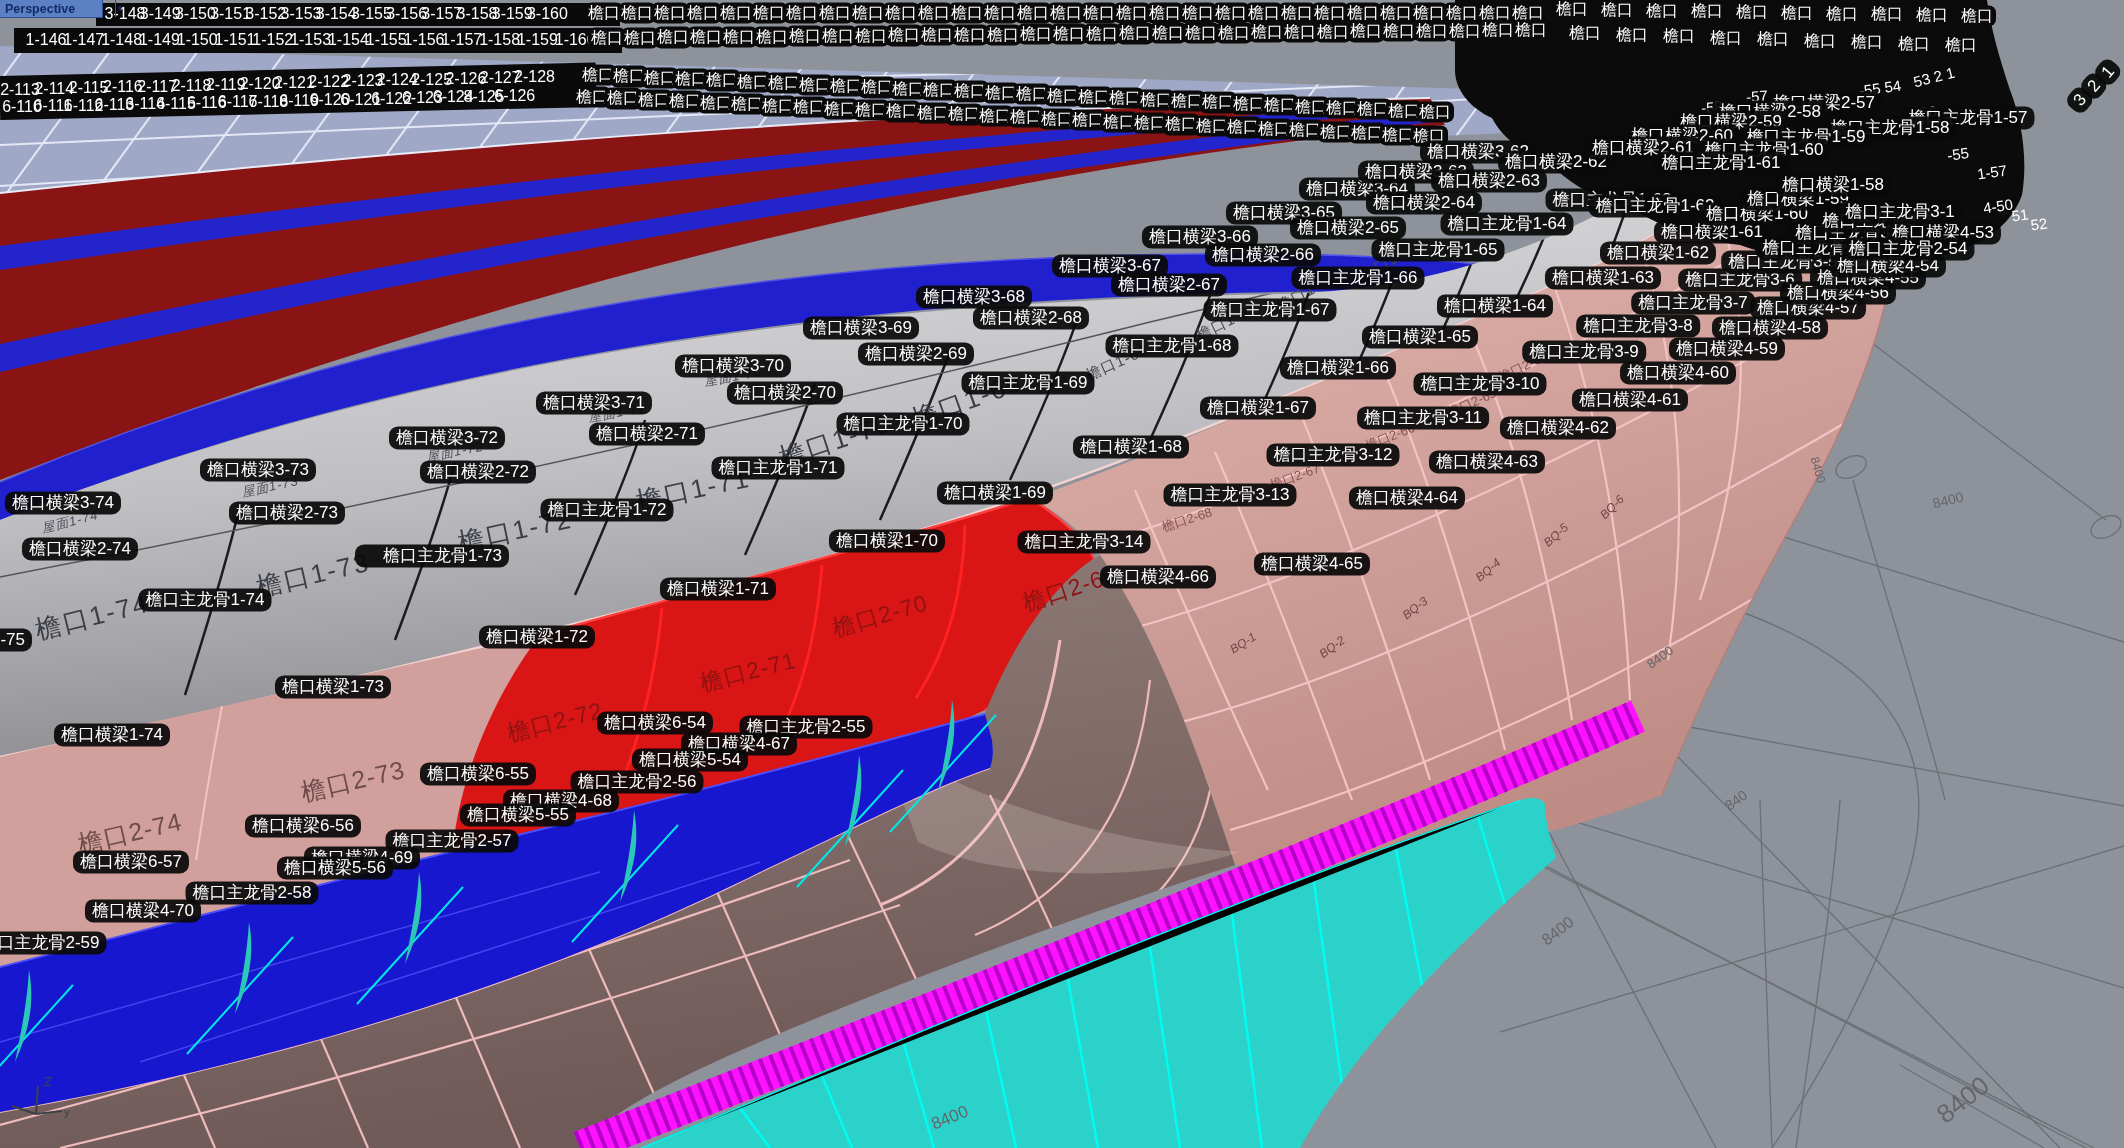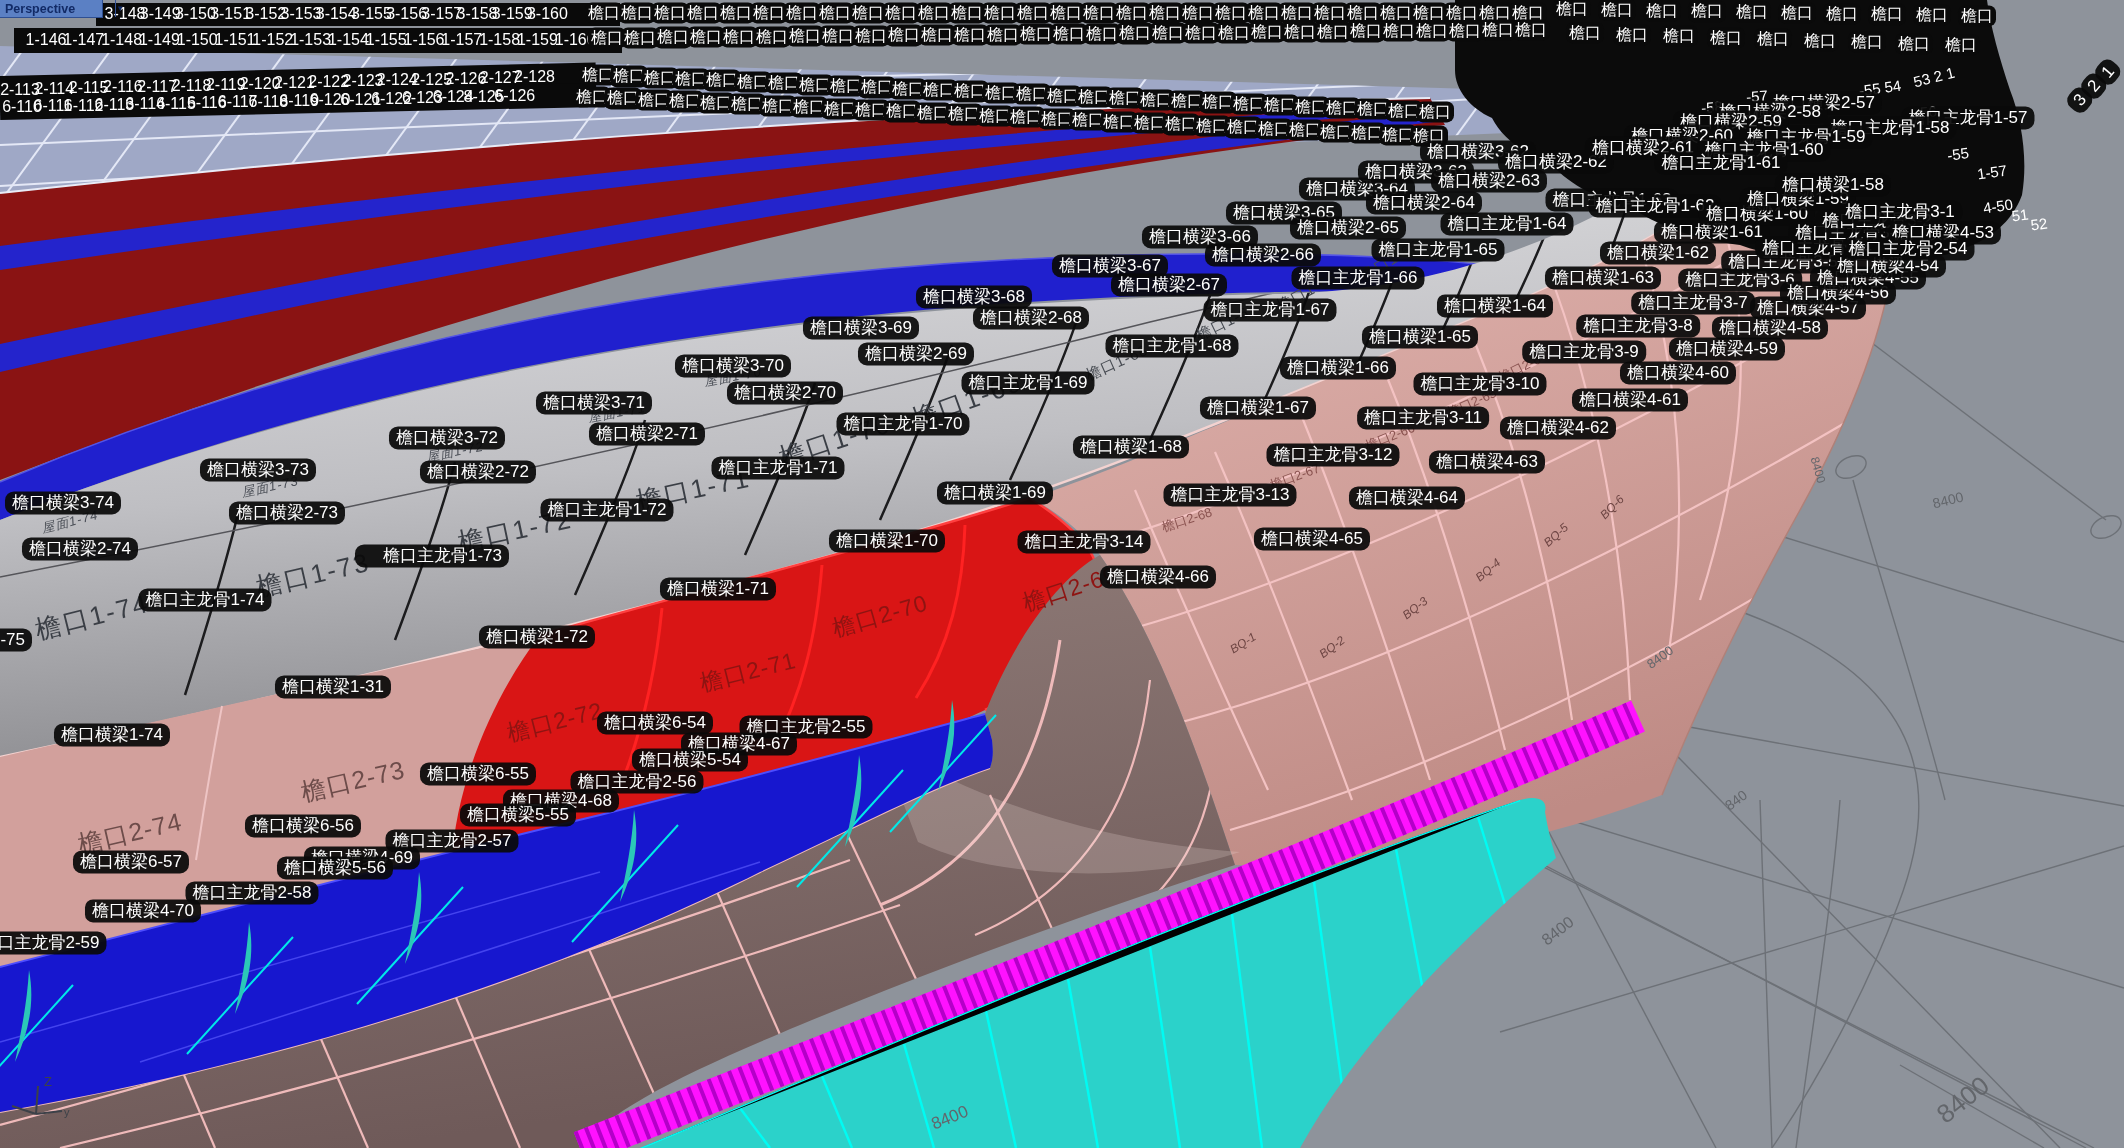--- a/index.html
+++ b/index.html
@@ -529,21 +529,21 @@
       <div class="pill" style="left: 1028px; top: 383px; transform: translate(-50%, -50%);">檐口主龙骨1-69</div>
       <div class="pill" style="left: 1172px; top: 346px; transform: translate(-50%, -50%);">檐口主龙骨1-68</div>
       <div class="pill" style="left: 1270px; top: 310px; transform: translate(-50%, -50%);">檐口主龙骨1-67</div>
       <div class="pill" style="left: 1358px; top: 278px; transform: translate(-50%, -50%);">檐口主龙骨1-66</div>
       <div class="pill" style="left: 1438px; top: 250px; transform: translate(-50%, -50%);">檐口主龙骨1-65</div>
       <div class="pill" style="left: 1507px; top: 224px; transform: translate(-50%, -50%);">檐口主龙骨1-64</div>
       <div class="pill" style="left: 1612px; top: 200px; transform: translate(-50%, -50%);">檐口主龙骨1-63</div>
       <div class="pill" style="left: 1655px; top: 183px; transform: translate(-50%, -50%); margin-top: 23px;">檐口主龙骨1-62</div>
       <div class="pill" style="left: 8px; top: 640px; transform: translate(-50%, -50%);">1-75</div>
       <div class="pill" style="left: 112px; top: 735px; transform: translate(-50%, -50%);">檐口横梁1-74</div>
-      <div class="pill" style="left: 333px; top: 687px; transform: translate(-50%, -50%);">檐口横梁1-31</div>
+      <div class="pill" style="left: 333px; top: 687px; transform: translate(-50%, -50%);">檐口横梁1-73</div>
       <div class="pill" style="left: 537px; top: 637px; transform: translate(-50%, -50%);">檐口横梁1-72</div>
       <div class="pill" style="left: 718px; top: 589px; transform: translate(-50%, -50%);">檐口横梁1-71</div>
       <div class="pill" style="left: 887px; top: 541px; transform: translate(-50%, -50%);">檐口横梁1-70</div>
       <div class="pill" style="left: 995px; top: 493px; transform: translate(-50%, -50%);">檐口横梁1-69</div>
       <div class="pill" style="left: 1131px; top: 447px; transform: translate(-50%, -50%);">檐口横梁1-68</div>
       <div class="pill" style="left: 1258px; top: 408px; transform: translate(-50%, -50%);">檐口横梁1-67</div>
       <div class="pill" style="left: 1338px; top: 368px; transform: translate(-50%, -50%);">檐口横梁1-66</div>
       <div class="pill" style="left: 1420px; top: 337px; transform: translate(-50%, -50%);">檐口横梁1-65</div>
       <div class="pill" style="left: 1495px; top: 306px; transform: translate(-50%, -50%); border-radius: 8px;">檐口横梁1-64</div>
       <div class="pill" style="left: 1603px; top: 278px; transform: translate(-50%, -50%);">檐口横梁1-63</div>
@@ -560,21 +560,21 @@
       <div class="pill" style="left: 1584px; top: 352px; transform: translate(-50%, -50%);">檐口主龙骨3-9</div>
       <div class="pill" style="left: 1638px; top: 326px; transform: translate(-50%, -50%);">檐口主龙骨3-8</div>
       <div class="pill" style="left: 1693px; top: 303px; transform: translate(-50%, -50%);">檐口主龙骨3-7</div>
       <div class="pill" style="left: 1740px; top: 280px; transform: translate(-50%, -50%);">檐口主龙骨3-6</div>
       <div class="pill" style="left: 1783px; top: 262px; transform: translate(-50%, -50%);">檐口主龙骨3-5</div>
       <div class="pill" style="left: 1817px; top: 248px; transform: translate(-50%, -50%);">檐口主龙骨3-4</div>
       <div class="pill" style="left: 1850px; top: 233px; transform: translate(-50%, -50%);">檐口主龙骨3-3</div>
       <div class="pill" style="left: 1877px; top: 221px; transform: translate(-50%, -50%);">檐口主龙骨3-2</div>
       <div class="pill" style="left: 1900px; top: 212px; transform: translate(-50%, -50%);">檐口主龙骨3-1</div>
       <div class="pill" style="left: 1158px; top: 577px; transform: translate(-50%, -50%);">檐口横梁4-66</div>
-      <div class="pill" style="left: 1312px; top: 539px; transform: translate(-50%, -50%);">檐口横梁4-65</div>
+      <div class="pill" style="left: 1312px; top: 564px; transform: translate(-50%, -50%);">檐口横梁4-65</div>
       <div class="pill" style="left: 1407px; top: 498px; transform: translate(-50%, -50%);">檐口横梁4-64</div>
       <div class="pill" style="left: 1487px; top: 462px; transform: translate(-50%, -50%);">檐口横梁4-63</div>
       <div class="pill" style="left: 1558px; top: 428px; transform: translate(-50%, -50%);">檐口横梁4-62</div>
       <div class="pill" style="left: 1630px; top: 400px; transform: translate(-50%, -50%);">檐口横梁4-61</div>
       <div class="pill" style="left: 1678px; top: 373px; transform: translate(-50%, -50%);">檐口横梁4-60</div>
       <div class="pill" style="left: 1727px; top: 349px; transform: translate(-50%, -50%);">檐口横梁4-59</div>
       <div class="pill" style="left: 1770px; top: 328px; transform: translate(-50%, -50%);">檐口横梁4-58</div>
       <div class="pill" style="left: 1808px; top: 308px; transform: translate(-50%, -50%);">檐口横梁4-57</div>
       <div class="pill" style="left: 1838px; top: 293px; transform: translate(-50%, -50%);">檐口横梁4-56</div>
       <div class="pill" style="left: 1868px; top: 278px; transform: translate(-50%, -50%);">檐口横梁4-55</div>

